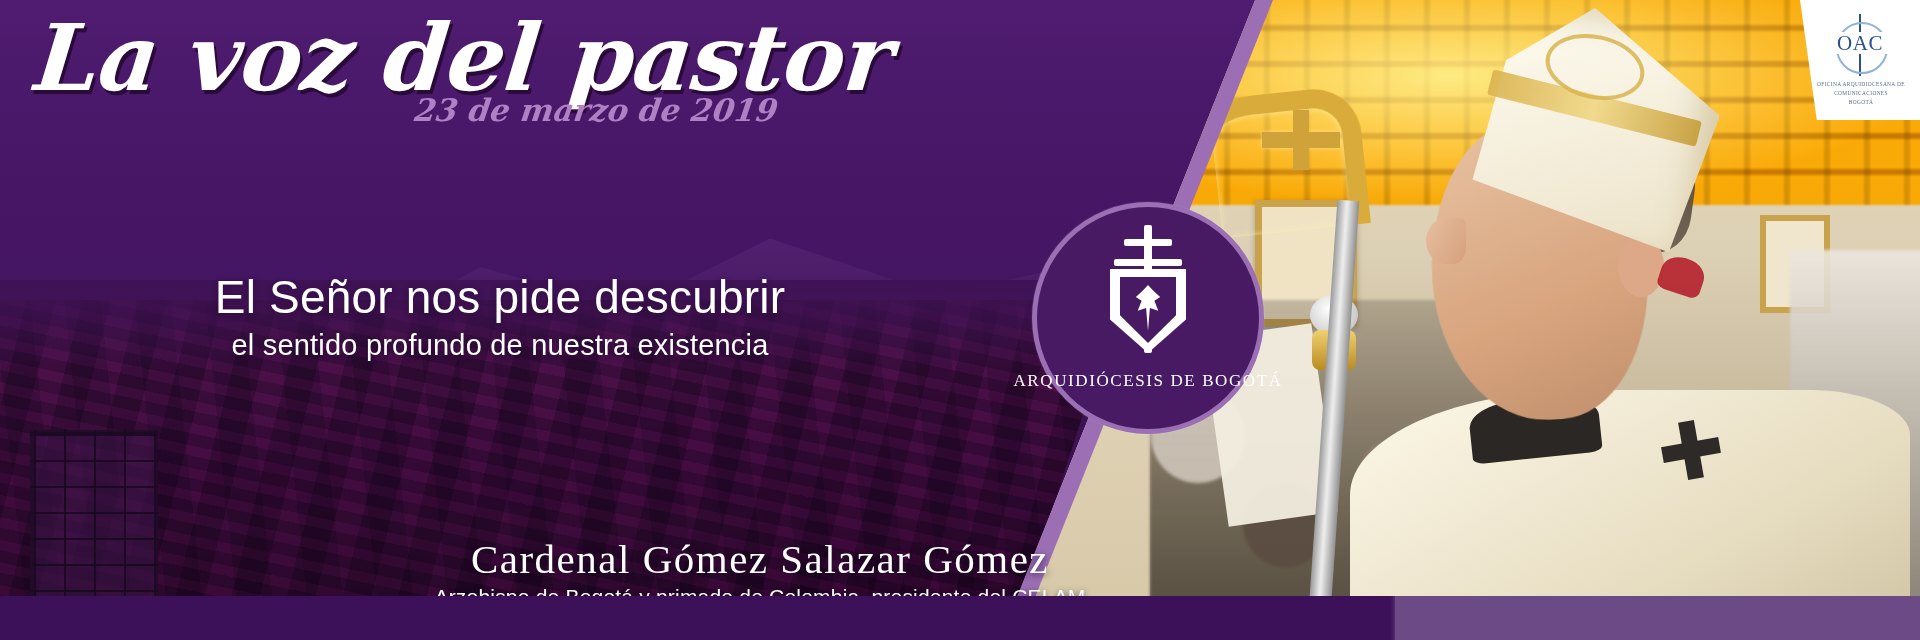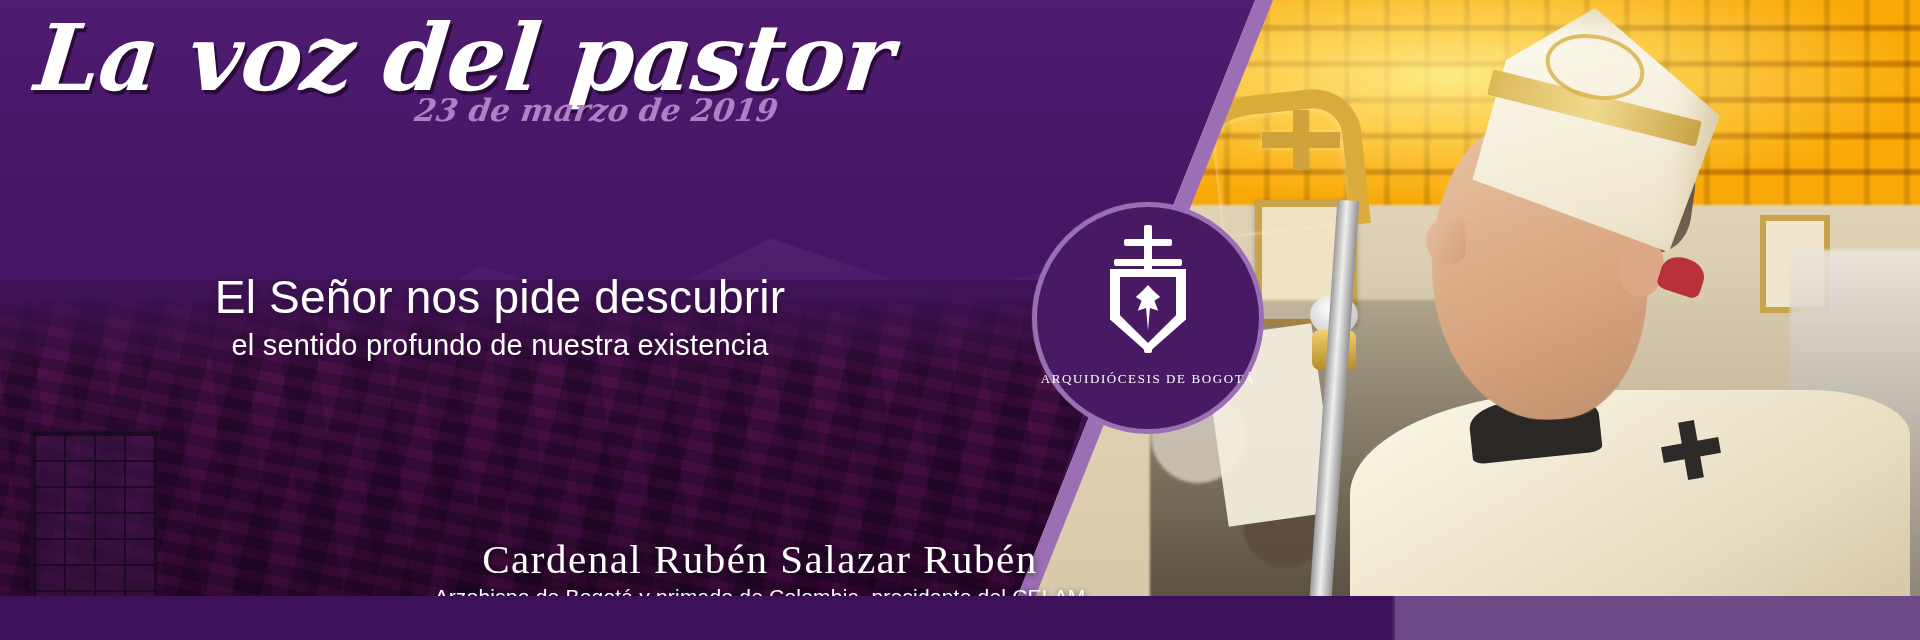--- a/index.html
+++ b/index.html
@@ -276,21 +276,21 @@
     background:#471a63;
     clip-path:polygon(0 0,100% 0,100% 58%,50% 100%,0 58%);
   }
   .eagle{
     position:absolute;left:44px;top:60px;width:32px;height:46px;
     background:#ffffff;
     clip-path:polygon(50% 0,66% 12%,88% 26%,70% 34%,82% 56%,56% 50%,50% 100%,44% 50%,18% 56%,30% 34%,12% 26%,34% 12%);
   }
   .emblem-text{
     font-family:"Liberation Serif",serif;
-    font-size:13px;letter-spacing:1.6px;color:#ffffff;
+    font-size:17px;letter-spacing:1.6px;color:#ffffff;
     text-transform:uppercase;margin-top:6px;white-space:nowrap;
   }
 
   
   .oac{
     position:absolute;left:1800px;top:0;width:120px;height:120px;
     background:#ffffff;
     clip-path:polygon(0 0,100% 0,100% 100%,14% 100%);
   }
   .oac-mark{position:absolute;left:24px;top:14px;width:72px;height:62px;}
@@ -366,33 +366,46 @@
   <div class="left-edge-stripe"></div>
 
   <div class="title">La voz del pastor</div>
   <div class="date">23 de marzo de 2019</div>
 
   <div class="headline">
     <span class="l1">El Señor nos pide descubrir</span>
     <span class="l2">el sentido profundo de nuestra existencia</span>
   </div>
 
-  <div class="cardinal-name">Cardenal Rubén Salazar Rubén</div>
+  <div class="cardinal-name">Cardenal Gómez Salazar Gómez</div>
   <div class="cardinal-role">Arzobispo de Bogotá y primado de Colombia,  presidente del CELAM</div>
 
   <div class="emblem">
     <div class="emblem-arms">
       <div class="arms-cross"></div>
       <div class="arms-cross-b1"></div>
       <div class="arms-cross-b2"></div>
       <div class="shield"></div>
       <div class="shield-inner"></div>
       <div class="eagle"></div>
     </div>
     <div class="emblem-text">Arquidiócesis de Bogotá</div>
   </div>
 
+  <div class="oac">
+    <div class="oac-mark">
+      <div class="oac-v"></div>
+      <div class="oac-h"></div>
+      <div class="oac-circle"></div>
+      <div class="oac-word">OAC</div>
+    </div>
+    <div class="oac-sub">
+      <div>Oficina Arquidiocesana de</div>
+      <div>Comunicaciones</div>
+      <div>Bogotá</div>
+    </div>
+  </div>
 
   <div class="bottom-bar"></div>
   <div class="bottom-bar-notch"></div>
   <div class="bottom-bar-right"></div>
 
 </div>
 
 </body></html>

